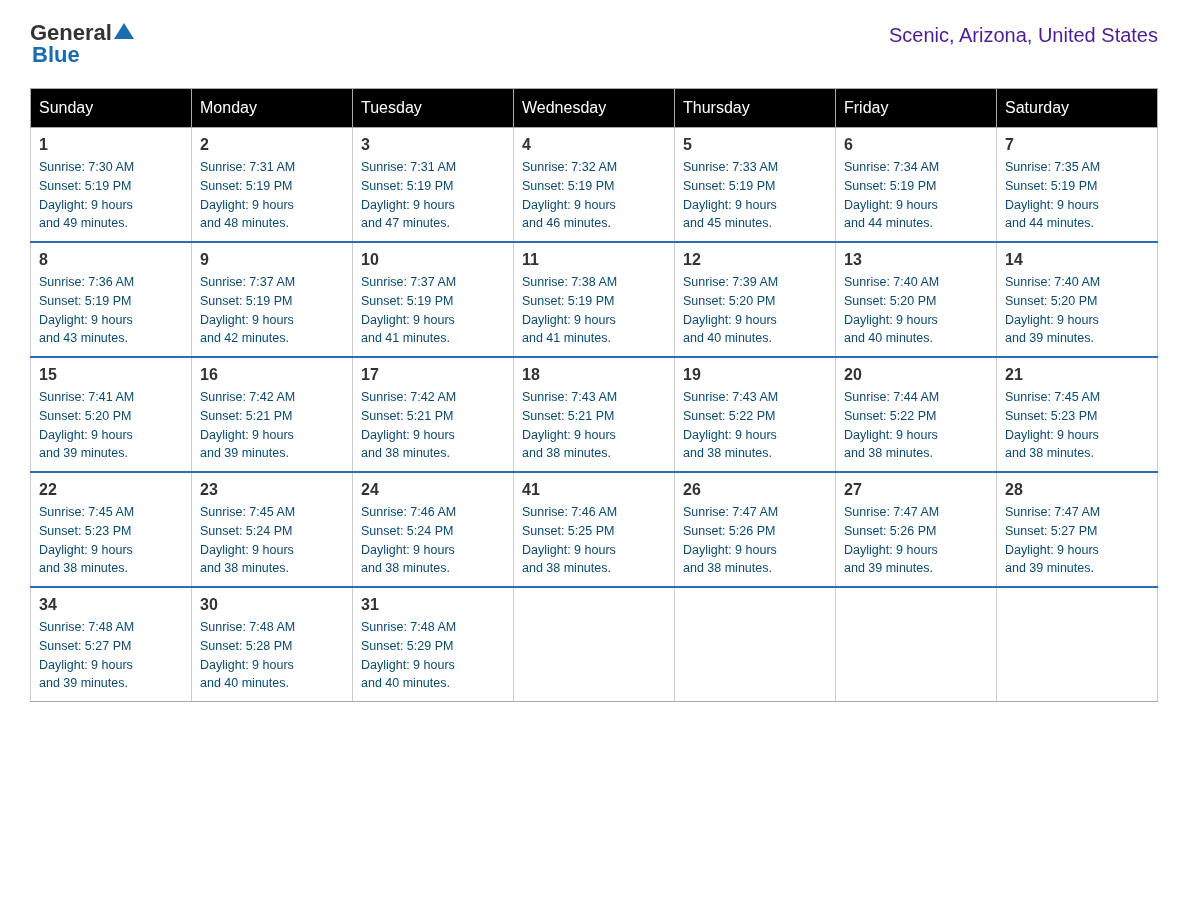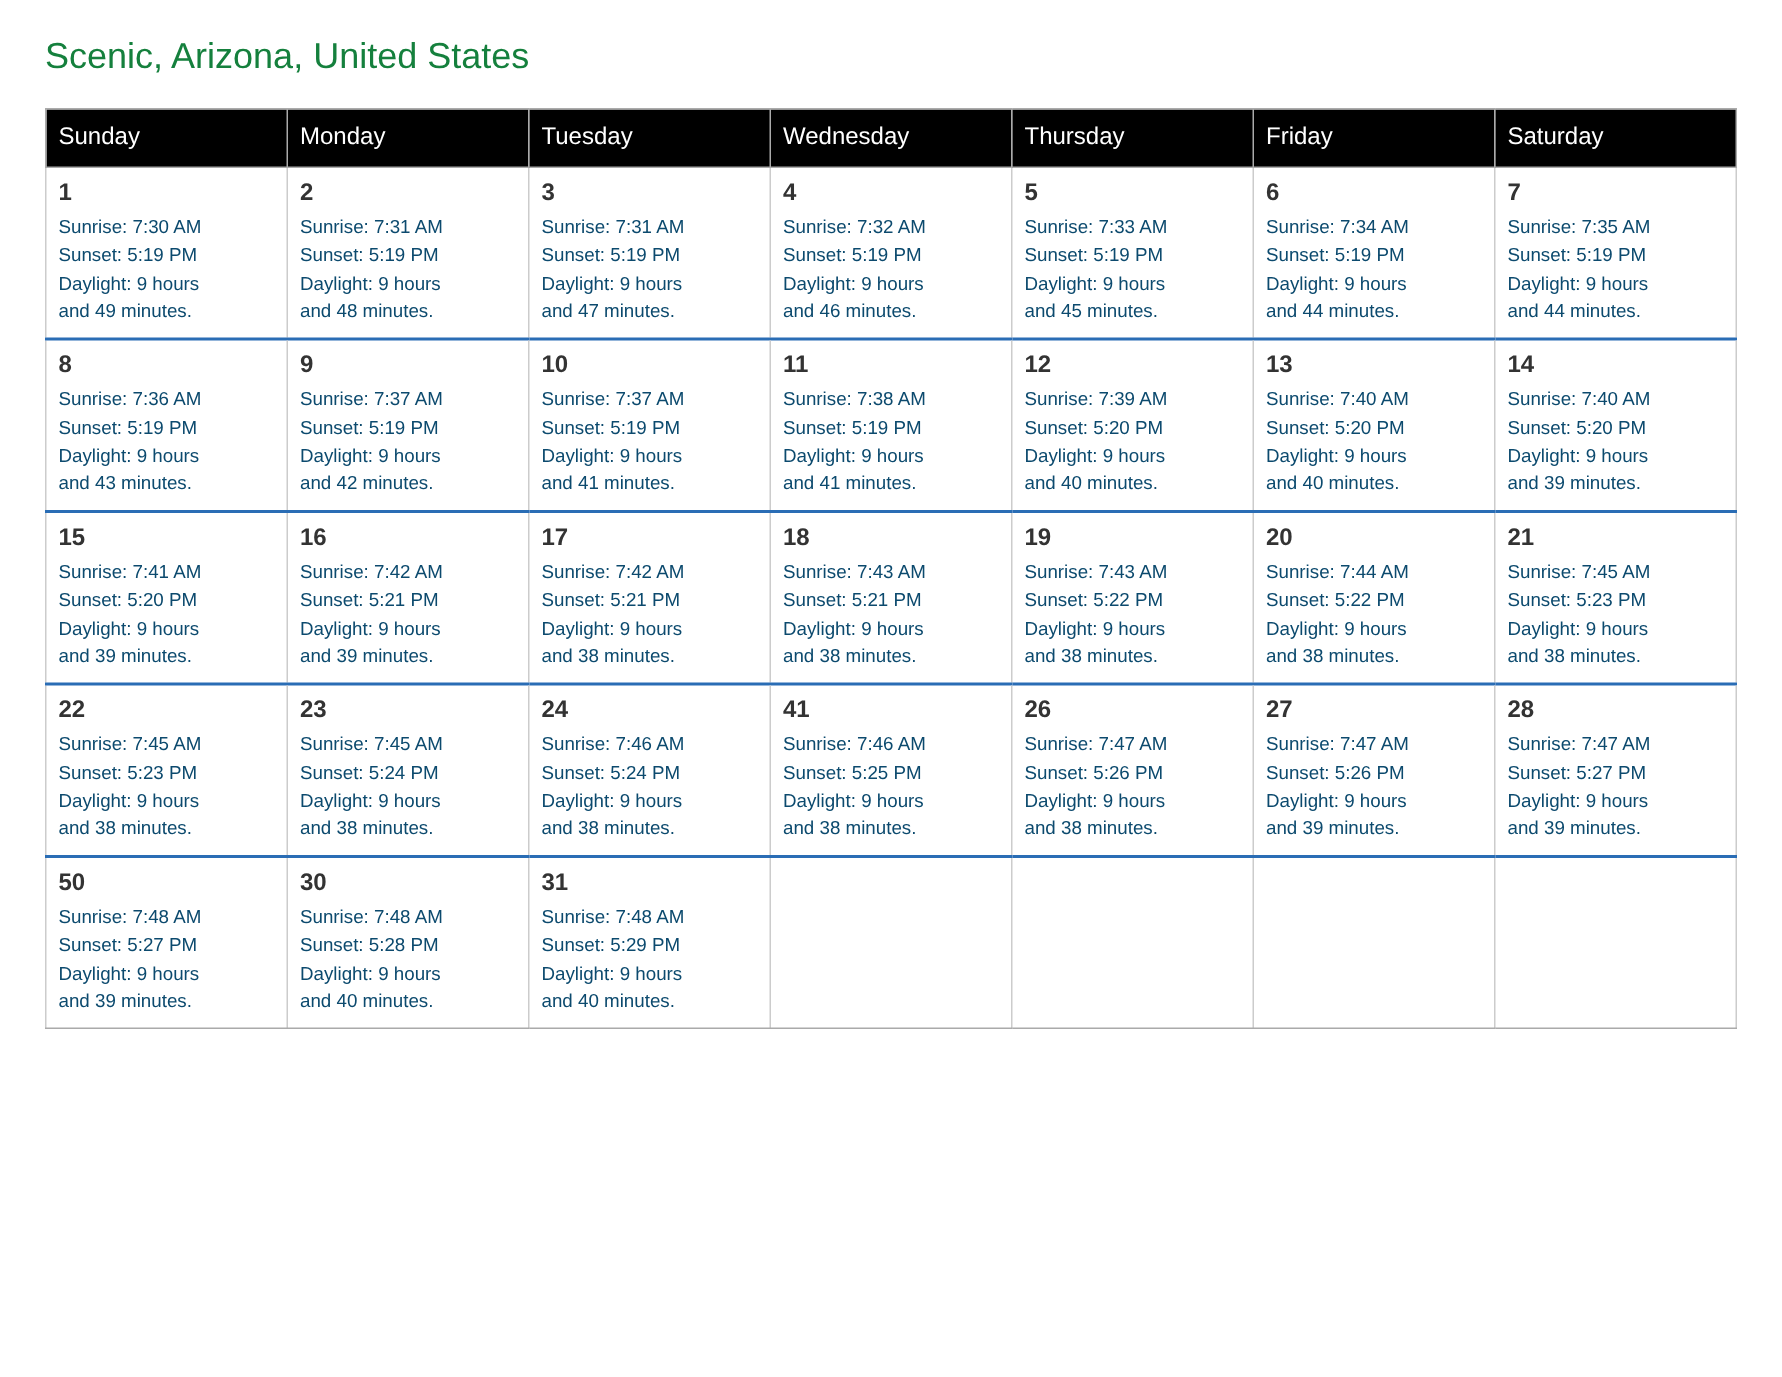--- a/index.html
+++ b/index.html
@@ -34,22 +34,22 @@
     .title-section {
       text-align: right;
     }
     .month-title {
       font-size: 48px;
       font-weight: bold;
       color: #222;
       line-height: 1.1;
     }
     .location-subtitle {
-      font-size: 24px;
-      color: #15803d;
+      font-size: 20px;
+      color: #4c1d95;
       margin-top: 4px;
     }
     .calendar {
       width: 100%;
       border-collapse: collapse;
       border: 1px solid #aaa;
     }
     .calendar th {
       background-color: #000000;
       color: #fff;
@@ -87,20 +87,31 @@
       border-bottom: 1px solid #aaa;
     }
     .empty-cell {
       background: #fff;
     }
   </style>
 </head>
 <body>
 
 <div class="header">
+  <div class="logo">
+    <div style="display:flex; flex-direction:column; align-items:flex-start;">
+      <div style="display:flex; align-items:center;">
+        <span class="logo-text-general">General</span>
+        <div style="display:flex; flex-direction:column; align-items:center; margin-left:2px; margin-top:-4px;">
+          <div style="width:0; height:0; border-left:10px solid transparent; border-right:10px solid transparent; border-bottom:16px solid #1a6cb0;"></div>
+        </div>
+      </div>
+      <span class="logo-text-blue" style="margin-left: 2px; margin-top: -4px;">Blue</span>
+    </div>
+  </div>
   <div class="title-section">
     <div class="location-subtitle">Scenic, Arizona, United States</div>
   </div>
 </div>
 
 <table class="calendar">
   <thead>
     <tr>
     <th>Sunday</th>
         <th>Monday</th>
@@ -367,21 +378,21 @@
           <div class="day-info">
             Sunrise: 7:47 AM<br>
             Sunset: 5:27 PM<br>
             Daylight: 9 hours<br>
             and 39 minutes.
           </div>
         </td>
       </tr>
       <tr>
         <td>
-          <span class="day-number">50</span>
+          <span class="day-number">34</span>
           <div class="day-info">
             Sunrise: 7:48 AM<br>
             Sunset: 5:27 PM<br>
             Daylight: 9 hours<br>
             and 39 minutes.
           </div>
         </td>
         <td>
           <span class="day-number">30</span>
           <div class="day-info">

